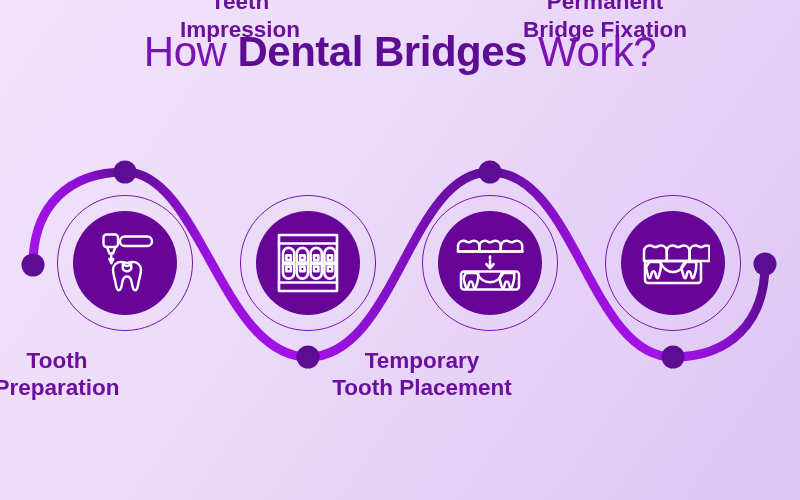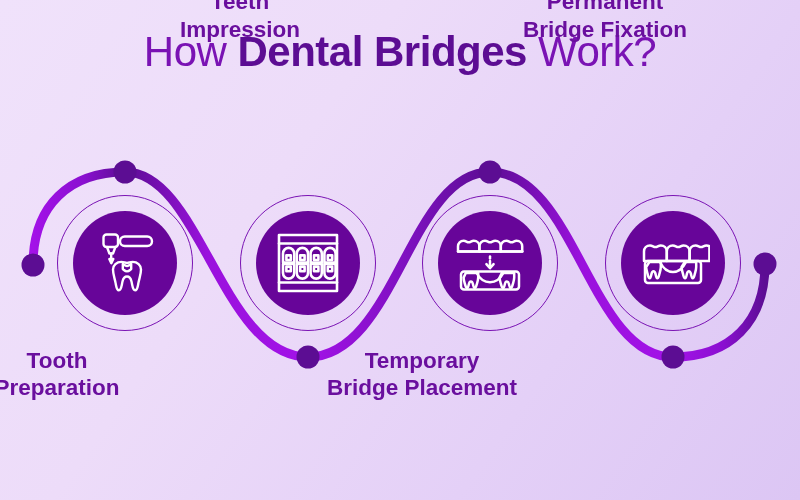--- a/index.html
+++ b/index.html
@@ -206,21 +206,21 @@
                      c-0.8,-2.8 -1.6,-4.6 -1.6,-7.2 z"></path>
 
             <path d="M49.8,45 h12.4 v4.6 c0,2.6 -0.8,4.4 -1.6,7.2 c-0.5,1.8 -0.8,3.2 -1.9,3.2 c-1.1,0 -1.3,-2 -1.8,-4
                      c-0.4,-1.6 -0.8,-2.4 -2,-2.4 c-1.2,0 -1.6,0.8 -2,2.4 c-0.5,2 -0.7,4 -1.8,4 c-1.1,0 -1.4,-1.4 -1.9,-3.2
                      c-0.8,-2.8 -1.6,-4.6 -1.6,-7.2 z"></path>
           </g>
         </svg>
       </div>
     </div>
     <div class="step-label label-below">Temporary
-Bridge Placement</div>
+Tooth Placement</div>
   </div>
 
   <div class="step" style="left:605px; top:195px;">
     <div class="step-wrap">
       <div class="ring-outer"></div>
       <div class="disc">
         <svg width="74" height="70" viewBox="0 0 74 70">
           <g fill="none" stroke="#ffffff" stroke-width="2.5" stroke-linejoin="round" stroke-linecap="round">
 
             <path d="M8,33 v-9.6 c0,-3.4 2.6,-6 6,-6 c2.5,0 3.4,1.7 5.4,1.7 c2,0 2.9,-1.7 5.4,-1.7

